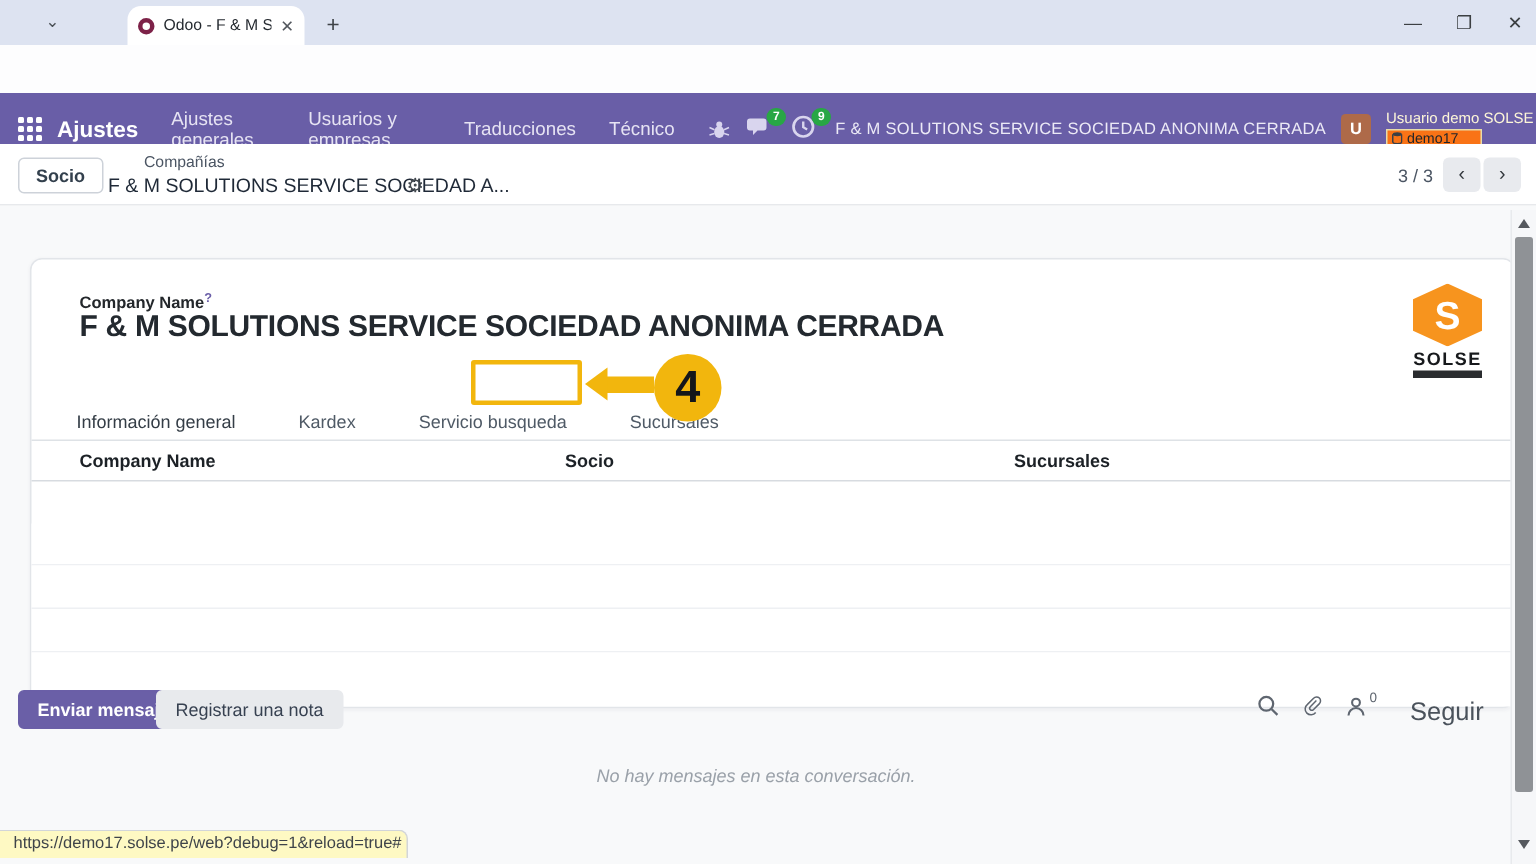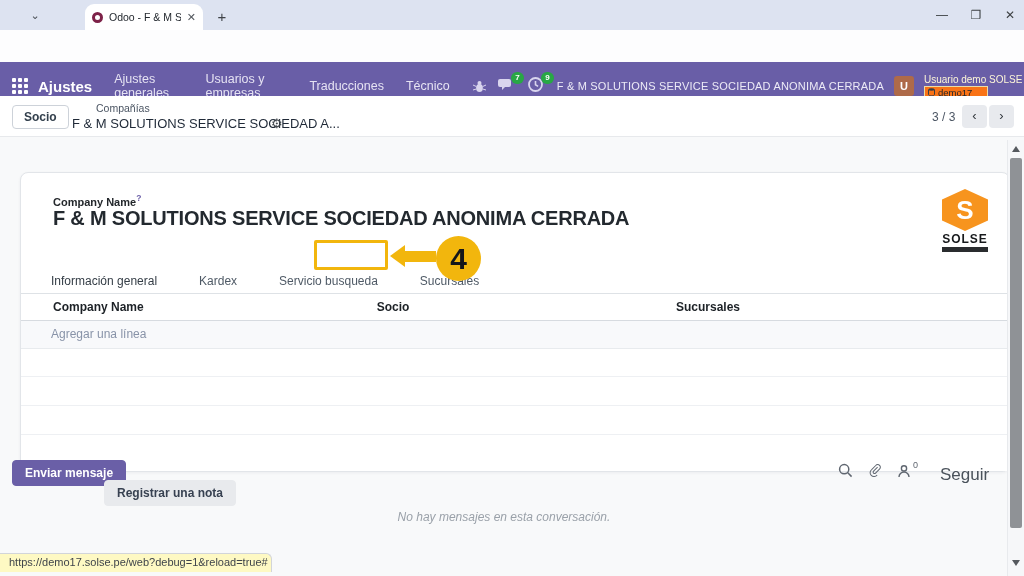--- a/index.html
+++ b/index.html
@@ -69,21 +69,21 @@
   .emptyrow { left:0; width:988px; height:28px; border-bottom:1px solid #eef0f3; background:#fff; }
 
   
   .ann-rect { left:314px; top:240px; width:74px; height:30px; border:3px solid #f2b60d; border-radius:2px; background:transparent; }
   .ann-shaft { left:404px; top:251px; width:32px; height:11px; background:#f2b60d; }
   .ann-head { left:390px; top:245px; width:0; height:0; border-top:11px solid transparent; border-bottom:11px solid transparent; border-right:15px solid #f2b60d; }
   .ann-circle { left:436px; top:236px; width:45px; height:45px; border-radius:50%; background:#f2b60d; color:#14161a; font-size:30px; font-weight:700; text-align:center; line-height:45px; }
 
   
   .btn-send { left:12px; top:460px; height:26px; padding:0 12px; background:#6a5fa7; border:1px solid #6a5fa7; border-radius:4px; color:#fff; font-size:12px; font-weight:700; line-height:24px; }
-  .btn-log { left:104px; top:460px; height:26px; padding:0 12px; background:#e8eaed; border:1px solid #e8eaed; border-radius:4px; color:#374151; font-size:12px; font-weight:700; line-height:24px;margin-top:20px; }
+  .btn-log { left:104px; top:460px; height:26px; padding:0 12px; background:#e8eaed; border:1px solid #e8eaed; border-radius:4px; color:#374151; font-size:12px; font-weight:400; line-height:24px; }
   .chaticons { left:838px; top:463px; display:flex; gap:15px; align-items:center; color:#5f6670; }
   .followerwrap { position:relative; }
   .supcount { position:absolute; top:-4px; right:-7px; font-size:9px; color:#5f6670; }
   .followlink { left:940px; top:465px; font-size:17px; color:#4a525b; }
   .emptymsg { left:0; top:510px; width:1008px; text-align:center; font-size:12px; font-style:italic; color:#9aa1a9; }
 
   
   .statusbar { left:0; top:553px; width:272px; height:19px; background:#fef9c3; border:1px solid #d2d5d9; border-left:none; border-bottom:none; border-radius:0 6px 0 0; font-size:11px; color:#3f444a; line-height:17px; padding:0 9px; white-space:nowrap; overflow:hidden; }
 
   
@@ -237,23 +237,20 @@
     <span class="tabitem">Kardex</span>
     <span class="tabitem">Servicio busqueda</span>
     <span class="tabitem">Sucursales</span>
   </div>
 
   <div class="abs theadrow">
     <span class="th" style="left:32px;">Company Name</span>
     <span class="th" style="left:330px; width:84px; text-align:center;">Socio</span>
     <span class="th" style="left:655px;">Sucursales</span>
   </div>
-  <div class="abs addlinerow">
-    <span class="addline">Agregar una línea</span>
-  </div>
   <div class="abs emptyrow" style="top:176px;"></div>
   <div class="abs emptyrow" style="top:204px; height:29px;"></div>
   <div class="abs emptyrow" style="top:233px; height:29px;"></div>
   <div class="abs emptyrow" style="top:262px; height:36px; border-bottom:none;"></div>
 </div>
 
 <div class="abs ann-rect"></div>
 <div class="abs ann-shaft"></div>
 <div class="abs ann-head"></div>
 <div class="abs ann-circle">4</div>

